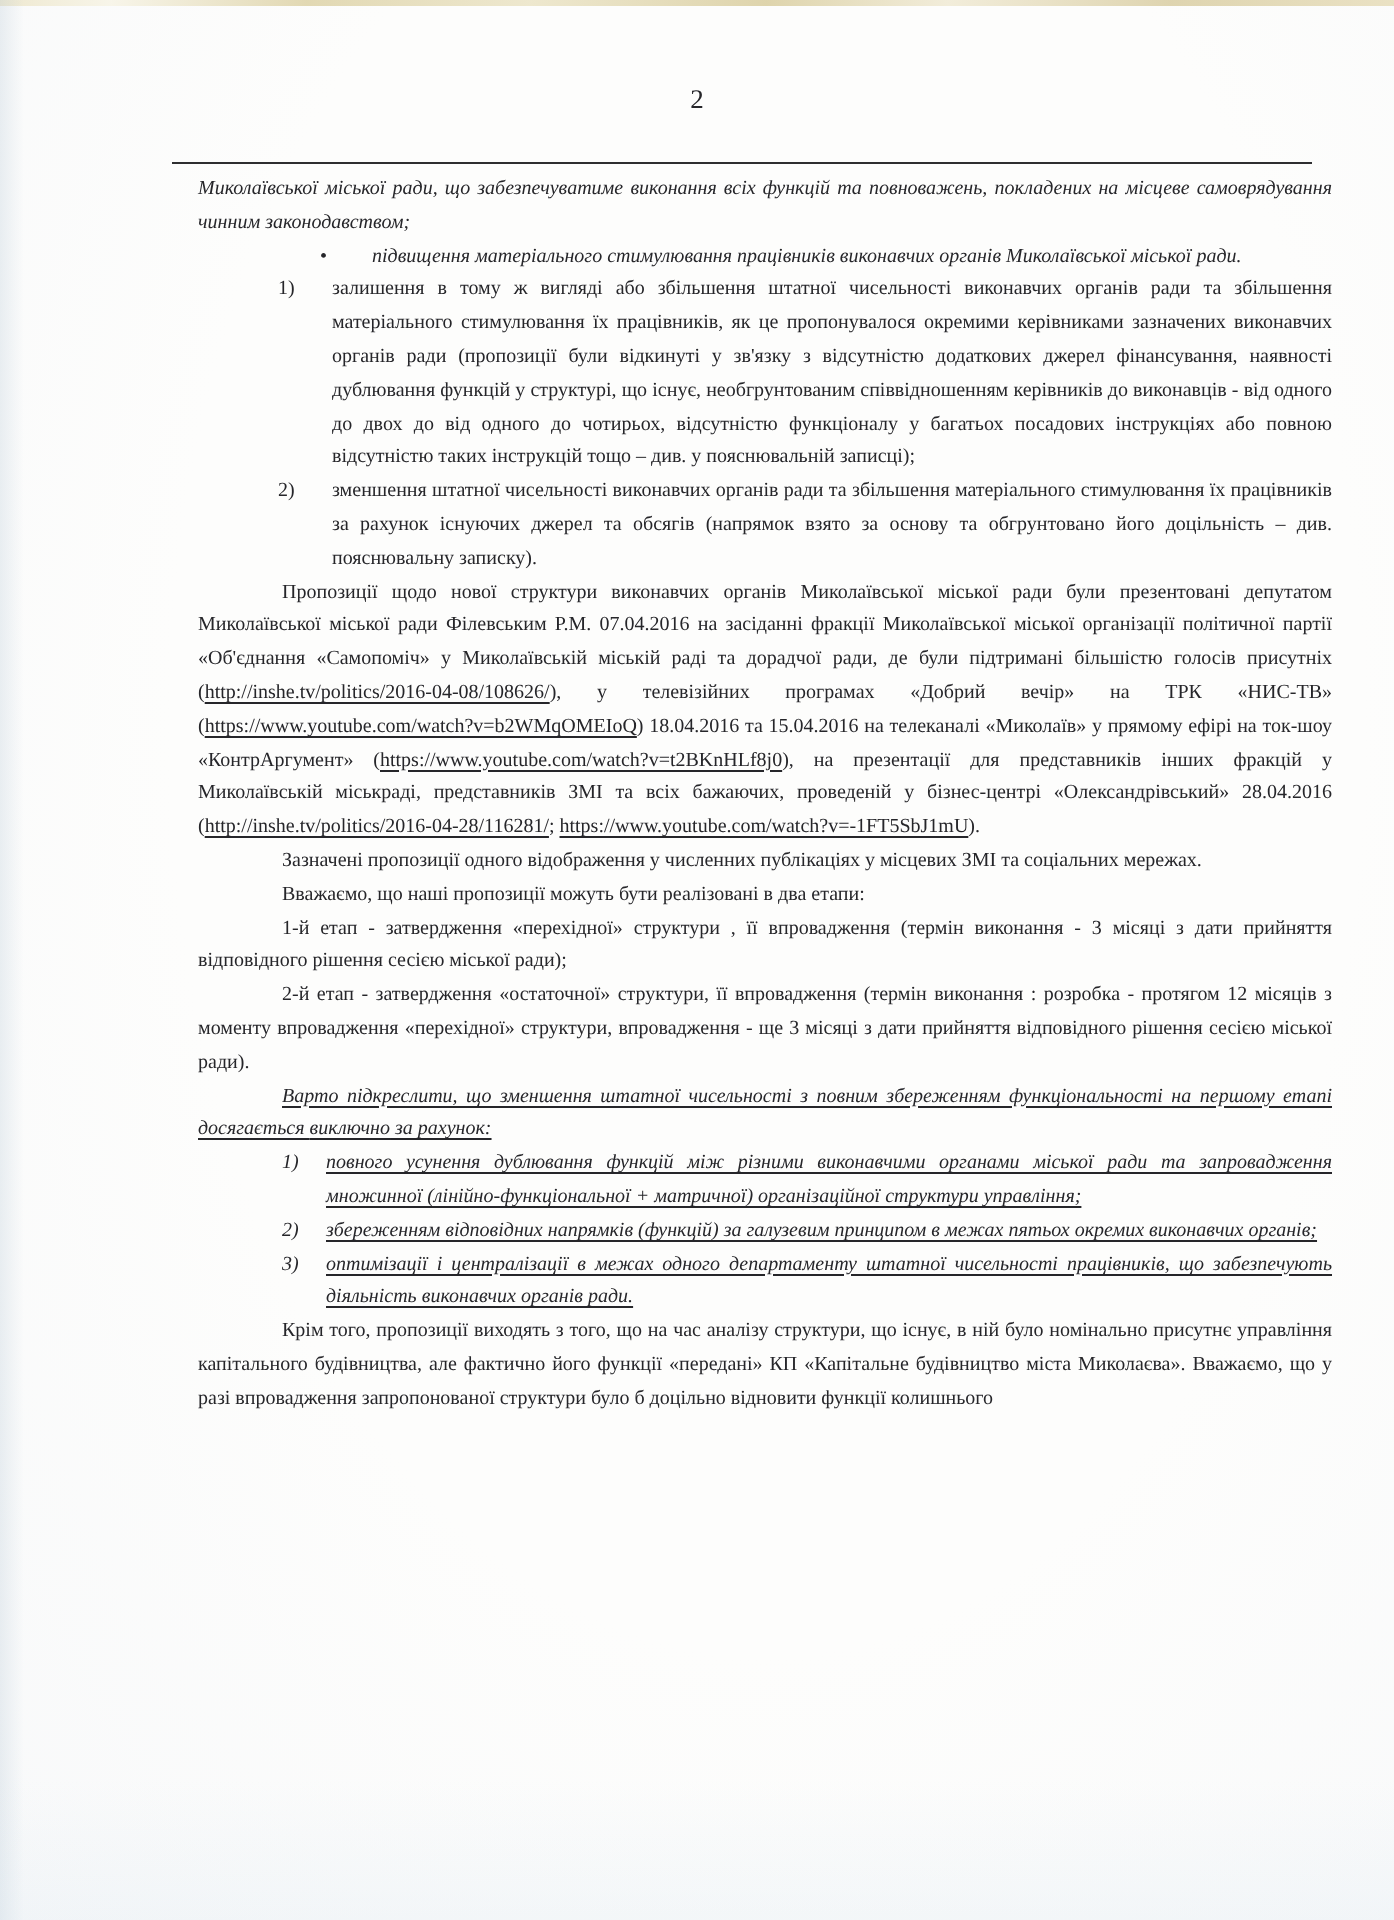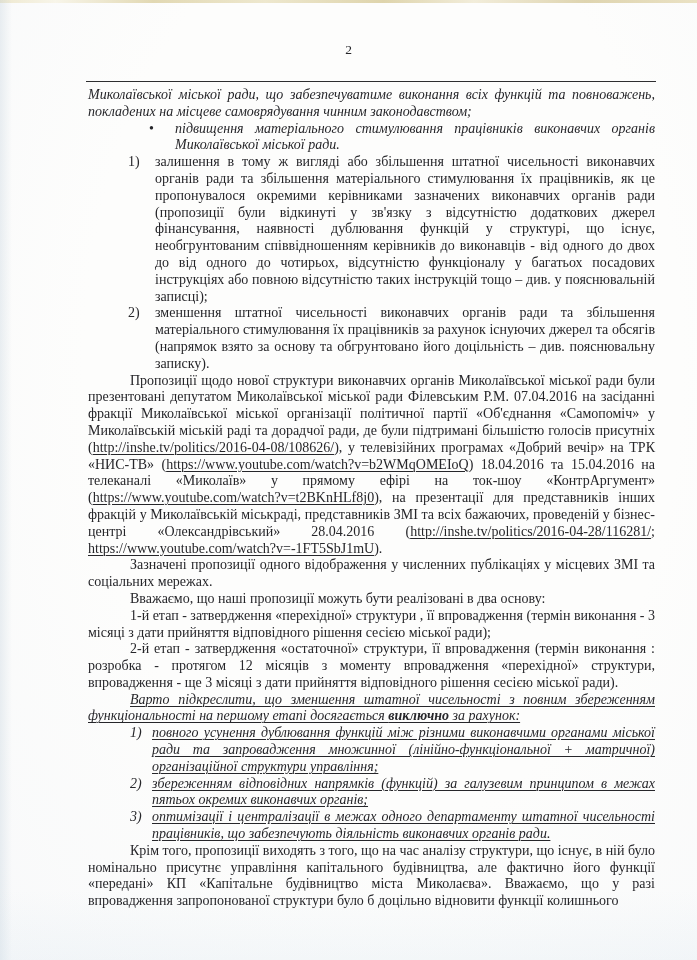--- a/index.html
+++ b/index.html
@@ -28,36 +28,36 @@
   }
   .page-number{
     position:absolute;top:42px;left:0;width:697px;text-align:center;
     font-size:13.5px;
   }
   .top-rule{
     position:absolute;top:81px;left:86px;width:570px;height:0;
     border:none;border-top:1.6px solid #2e2e30;margin:0;
   }
   .content{
-    position:absolute;left:88px;top:87px;width:567px;
-    font-size:14px;line-height:16.8px;text-align:justify;
+    position:absolute;left:99px;top:87px;width:567px;
+    font-size:10px;line-height:16.8px;text-align:justify;
   }
   .content p{margin:0;}
   .it{font-style:italic;}
   .indent{text-indent:42px;}
   .carry{margin-left:87px;}
   .bullet-item{margin-left:87px;position:relative;}
   .bullet-item .bullet{position:absolute;left:-26px;top:0;font-style:normal;}
   .dir-item{position:relative;padding-left:67px;}
   .dir-item .marker{position:absolute;left:40px;top:0;}
   .sav-item{position:relative;padding-left:64px;}
   .sav-item .marker{position:absolute;left:42px;top:0;}
   .u{text-decoration:underline;text-decoration-thickness:1px;text-underline-offset:2px;}
   .url{text-decoration:underline;text-decoration-thickness:1px;text-underline-offset:2px;}
-  .b{font-weight:bold;margin-top:44px;}
+  .b{font-weight:normal;margin-top:44px;}
 </style>
 </head>
 <body>
 
 <div class="paper"></div>
 <div class="scan-edge-top"></div>
 <div class="scan-edge-left"></div>
 <div class="scan-tint-bottom"></div>
 
 <div class="page-number">2</div>
@@ -80,21 +80,21 @@
 
   <div class="dir-item">
     <span class="marker">2)</span>
     <span>зменшення штатної чисельності виконавчих органів ради та збільшення матеріального стимулювання їх працівників за рахунок існуючих джерел та обсягів (напрямок взято за основу та обгрунтовано його доцільність – див. пояснювальну записку).</span>
   </div>
 
   <p class="indent"><span>Пропозиції щодо нової структури виконавчих органів Миколаївської міської ради були презентовані депутатом Миколаївської міської ради Філевським Р.М. 07.04.2016 на засіданні фракції Миколаївської міської організації політичної партії «Об'єднання «Самопоміч» у Миколаївській міській раді та дорадчої ради, де були підтримані більшістю голосів присутніх (</span><span class="url">http://inshe.tv/politics/2016-04-08/108626/</span><span>), у телевізійних програмах «Добрий вечір» на ТРК «НИС-ТВ» (</span><span class="url">https://www.youtube.com/watch?v=b2WMqOMEIoQ</span><span>) 18.04.2016 та 15.04.2016 на телеканалі «Миколаїв» у прямому ефірі на ток-шоу «КонтрАргумент» (</span><span class="url">https://www.youtube.com/watch?v=t2BKnHLf8j0</span><span>), на презентації для представників інших фракцій у Миколаївській міськраді, представників ЗМІ та всіх бажаючих, проведеній у бізнес-центрі «Олександрівський» 28.04.2016 (</span><span class="url">http://inshe.tv/politics/2016-04-28/116281/</span><span>; </span><span class="url">https://www.youtube.com/watch?v=-1FT5SbJ1mU</span><span>).</span></p>
 
   <p class="indent">Зазначені пропозиції одного відображення у численних публікаціях у місцевих ЗМІ та соціальних мережах.</p>
 
-  <p class="indent">Вважаємо, що наші пропозиції можуть бути реалізовані в два основу:</p>
+  <p class="indent">Вважаємо, що наші пропозиції можуть бути реалізовані в два етапи:</p>
 
   <p class="indent">1-й етап - затвердження «перехідної» структури , її впровадження (термін виконання - 3 місяці з дати прийняття відповідного рішення сесією міської ради);</p>
 
   <p class="indent">2-й етап - затвердження «остаточної» структури, її впровадження (термін виконання : розробка - протягом 12 місяців з моменту впровадження «перехідної» структури, впровадження - ще 3 місяці з дати прийняття відповідного рішення сесією міської ради).</p>
 
   <p class="indent it u"><span>Варто підкреслити, що зменшення штатної чисельності з повним збереженням функціональності на першому етапі досягається </span><span class="b">виключно</span><span> за рахунок:</span></p>
 
   <div class="it sav-item">
     <span class="marker">1)</span>
     <span class="u">повного усунення дублювання функцій між різними виконавчими органами міської ради та запровадження множинної (лінійно-функціональної + матричної) організаційної структури управління;</span>

